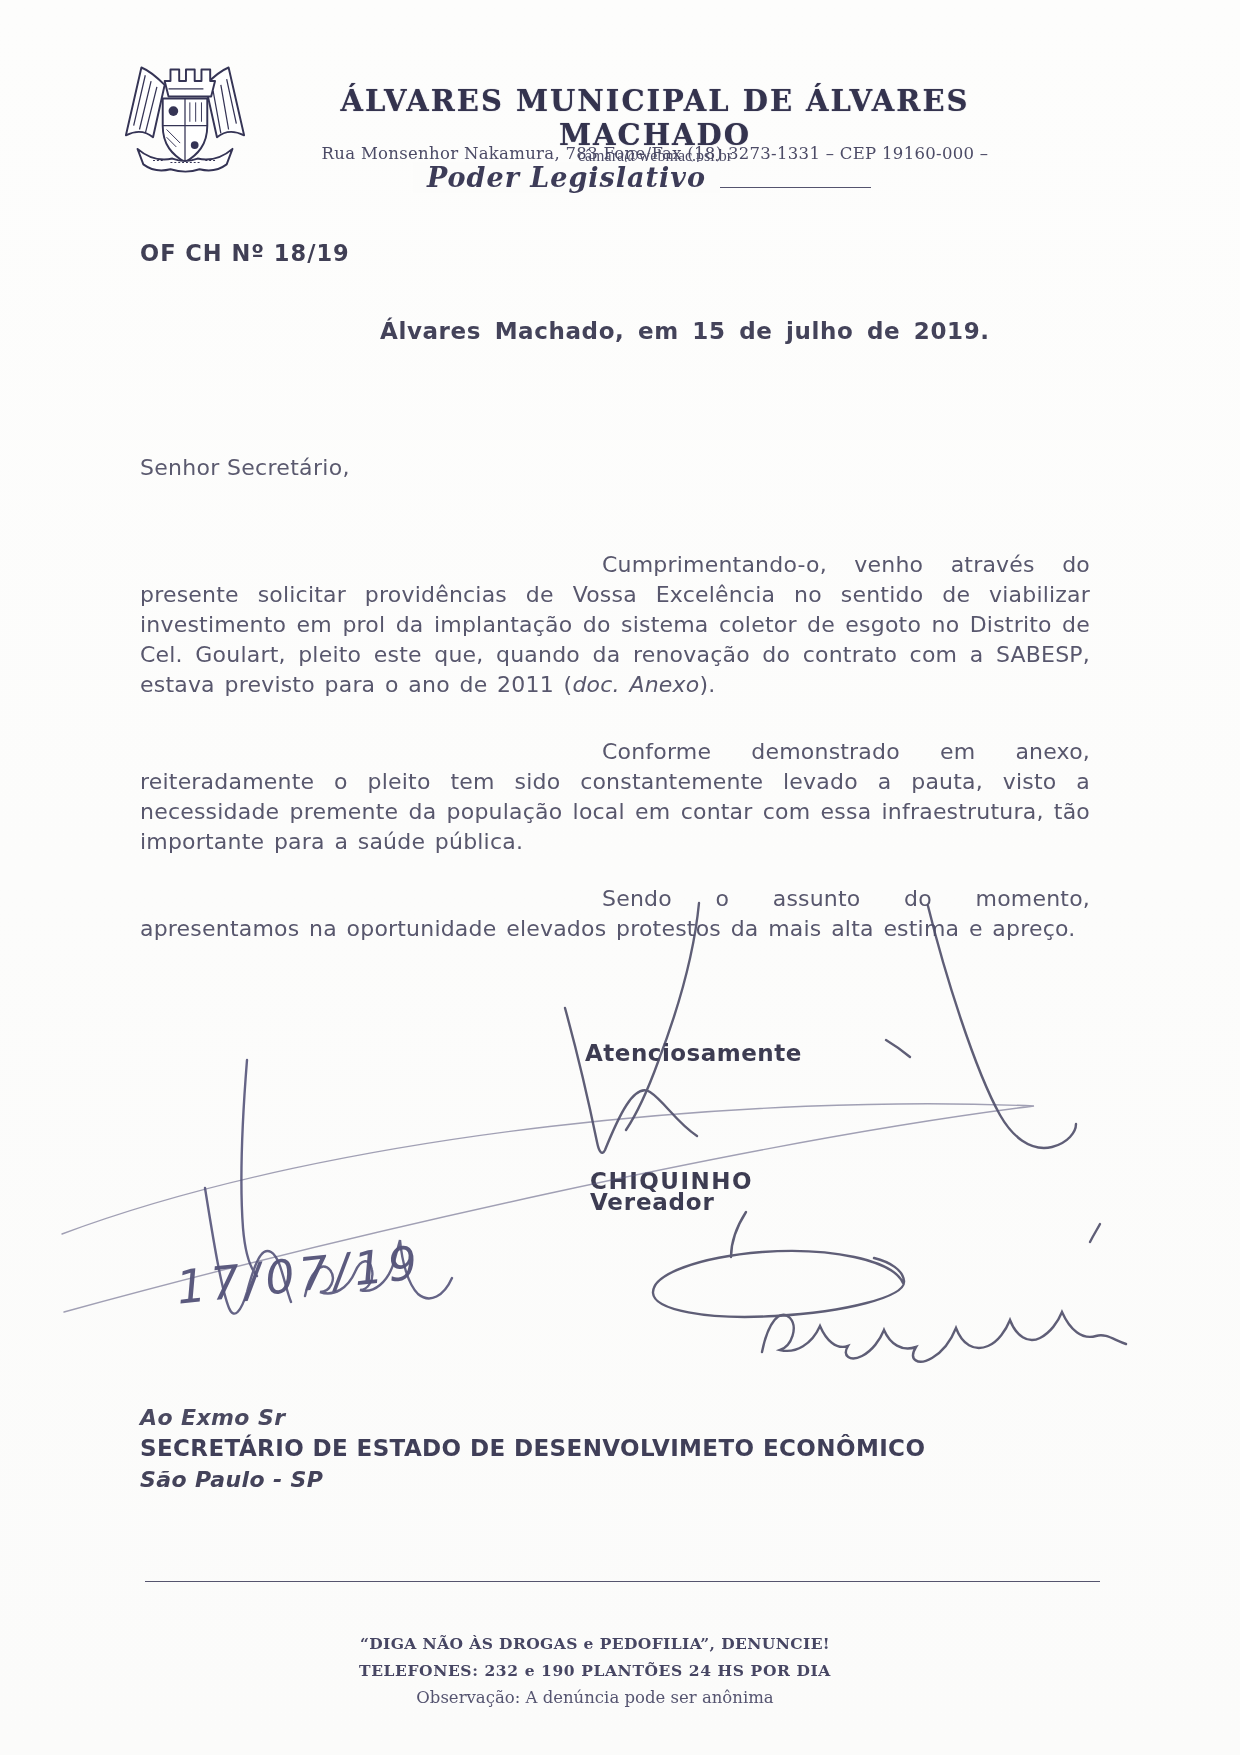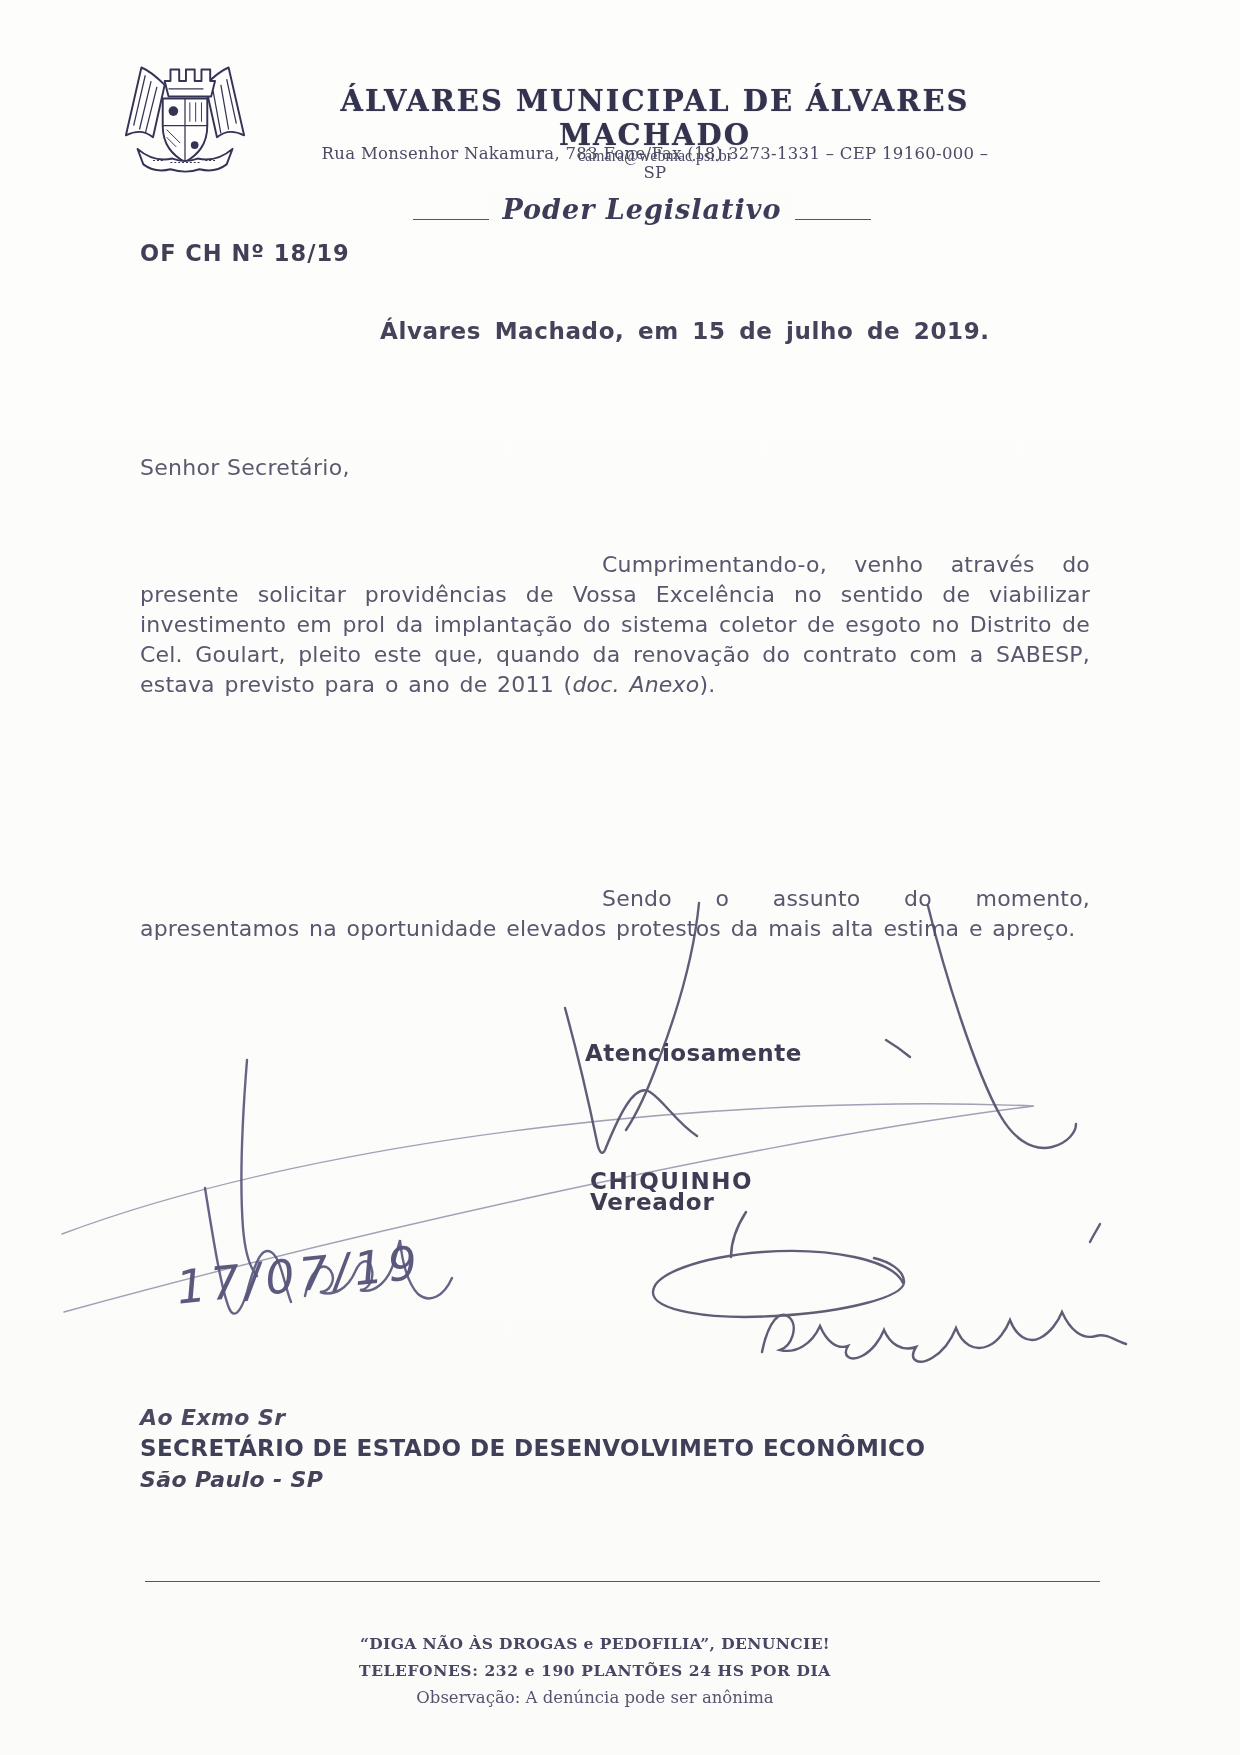--- a/index.html
+++ b/index.html
@@ -25,21 +25,21 @@
     left:310px;top:124px;width:690px;text-align:center;
     font-family:"DejaVu Serif", serif;
     font-size:16.5px;color:#4c4b66;letter-spacing:.3px;margin-top:20px;
   }
   .org-email{
     left:310px;top:147px;width:690px;text-align:center;
     font-family:Liberation Serif, serif;
     font-size:16px;color:#4c4b66;
   }
   .tagline{
-    left:413px;top:162px;width:458px;text-align:center;margin-top:32px;
+    left:413px;top:162px;width:458px;
   }
   .tagline::after{
     content:"";position:absolute;left:0;right:0;bottom:5px;
     border-bottom:1.6px solid #55546e;z-index:0;
   }
   .tagline span{
     position:relative;z-index:1;background:#fcfcfb;padding:0 14px;
     font-family:"DejaVu Serif", serif;font-style:italic;font-weight:bold;
     font-size:27px;color:#3d3c58;letter-spacing:1px;
   }
@@ -148,20 +148,21 @@
   <div class="abs tagline">
     <span>Poder Legislativo</span>
   </div>
 
   <div class="abs reference">OF CH Nº 18/19</div>
   <div class="abs dateline">Álvares Machado, em 15 de julho de 2019.</div>
   <div class="abs salutation">Senhor Secretário,</div>
 
   <div class="abs para p1"><span>Cumprimentando-o, venho através do presente solicitar providências de Vossa Excelência no sentido de viabilizar investimento em prol da implantação do sistema coletor de esgoto no Distrito de Cel. Goulart, pleito este que, quando da renovação do contrato com a SABESP, estava previsto para o ano de 2011 (</span><span class="ital">doc. Anexo</span><span>).</span></div>
 
+  <div class="abs para p2">Conforme demonstrado em anexo, reiteradamente o pleito tem sido constantemente levado a pauta, visto a necessidade premente da população local em contar com essa infraestrutura, tão importante para a saúde pública.</div>
   <div class="abs para p3">Sendo o assunto do momento, apresentamos na oportunidade elevados protestos da mais alta estima e apreço.</div>
 
   <div class="abs closing">Atenciosamente</div>
   <div class="abs signer-name">CHIQUINHO</div>
   <div class="abs signer-title">Vereador</div>
   <div class="abs hand-date">17/07/19</div>
 
   <svg class="sig-layer" width="1240" height="1755" viewBox="0 0 1240 1755" aria-hidden="true">
 
     <g stroke="#4e4d68" stroke-width="2.4" fill="none" stroke-linecap="round" opacity="0.9">

